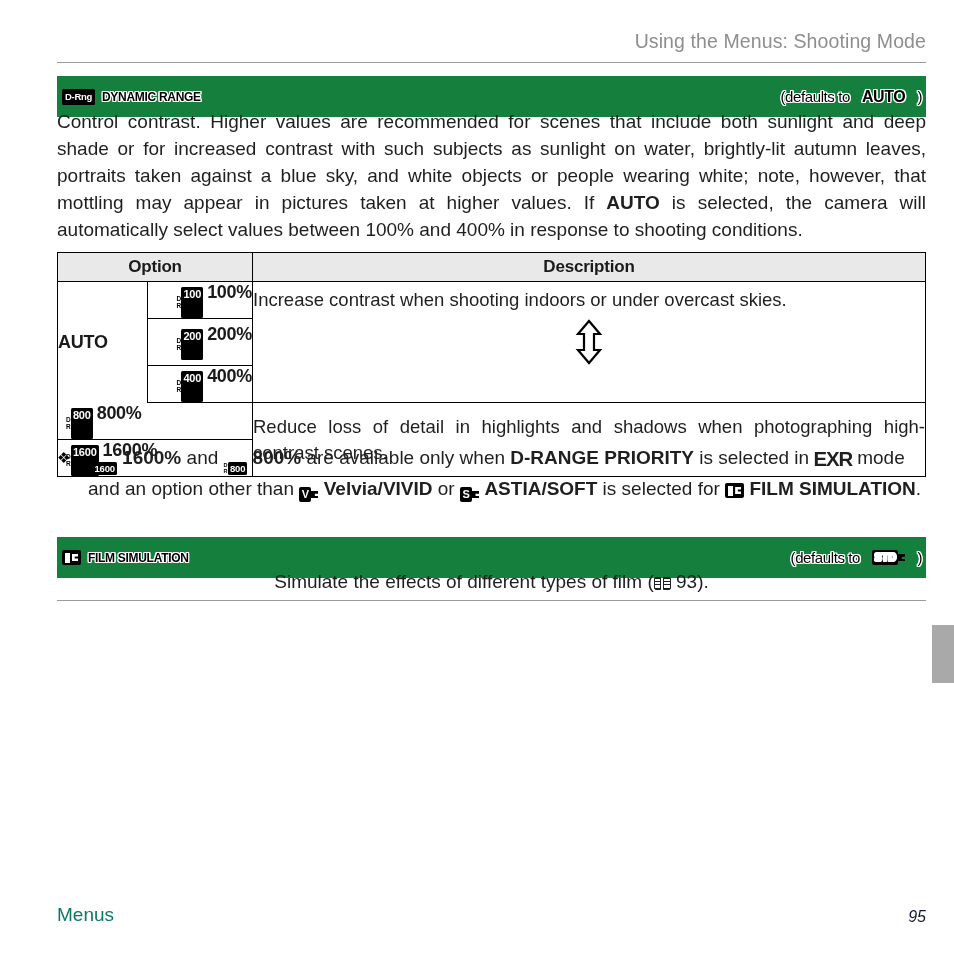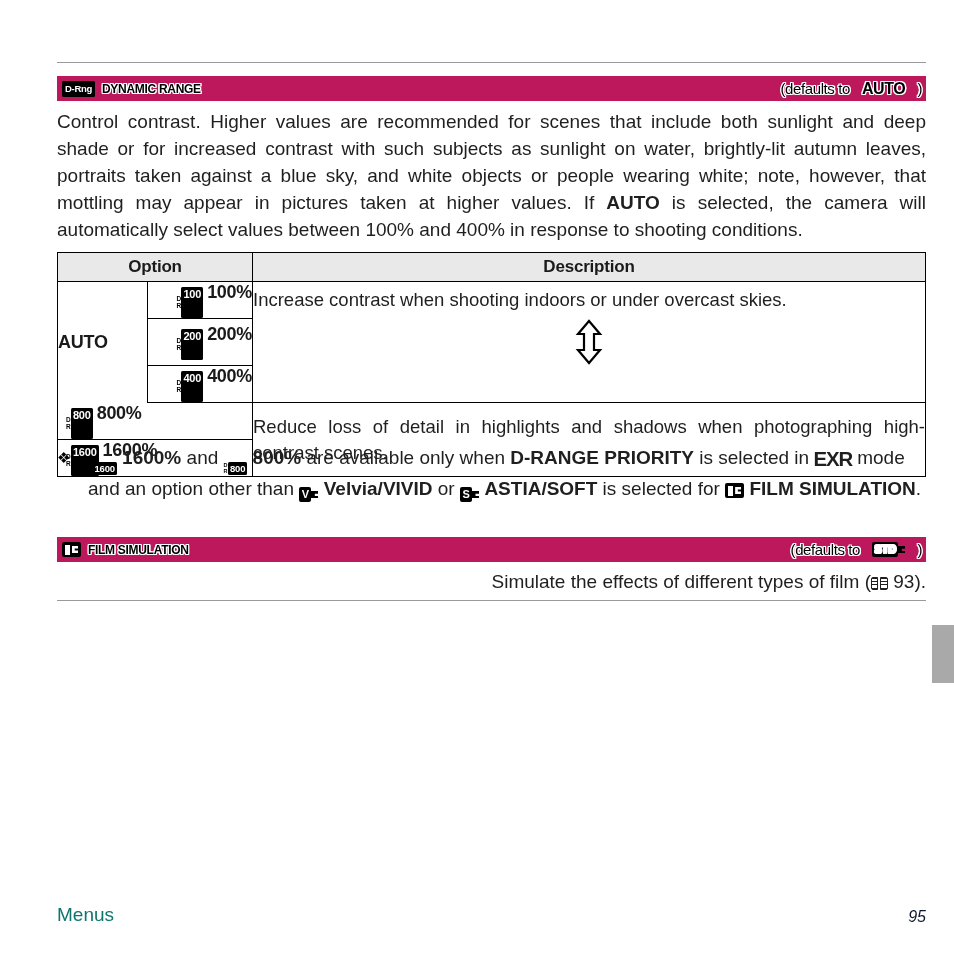--- a/index.html
+++ b/index.html
@@ -38,22 +38,22 @@
     top: 62px;
     height: 1px;
     background: #9a9a9a;
   }
 
   
   .section-bar {
     position: absolute;
     left: 57px;
     right: 28px;
-    height: 25px;
-    background: #be185d;
+    height: 41px;
+    background: #15803d;
     display: flex;
     align-items: center;
     justify-content: space-between;
     padding: 0 4px 0 5px;
     box-sizing: border-box;
   }
   .section-bar .bar-left {
     display: flex;
     align-items: center;
     gap: 7px;
@@ -321,20 +321,21 @@
     width: 22px;
     height: 58px;
     background: #a9a9a9;
   }
 </style>
 </head>
 <body>
 
 <div class="page">
 
+  <div class="running-head">Using the Menus: Shooting Mode</div>
   <div class="head-rule"></div>
 
   <div class="section-bar" style="top:76px;">
     <div class="bar-left">
       <span class="pic pic-drng">D-Rng</span>
       <span class="bar-title">DYNAMIC RANGE</span>
     </div>
     <div class="bar-default">
       <span>(defaults to </span>
         <b>AUTO</b>
@@ -466,21 +467,21 @@
     <div class="bar-default">
       <span>(defaults to </span>
         <span class="fs-icon">
           <span class="fs-box">STD</span>
           <span class="fs-tail"></span>
         </span>
         <span>)</span>
     </div>
   </div>
 
-  <div class="para" style="top:568px; text-align:right;">
+  <div class="para" style="top:568px; text-align:center;">
     <span>Simulate the effects of different types of film (</span><span class="book-icon"></span> <span>93</span><span>).</span>
   </div>
 
   <div class="head-rule" style="top:600px;"></div>
 
   <div class="edge-tab"></div>
 
   <div class="footer-label">Menus</div>
   <div class="footer-page">95</div>
 </div>

